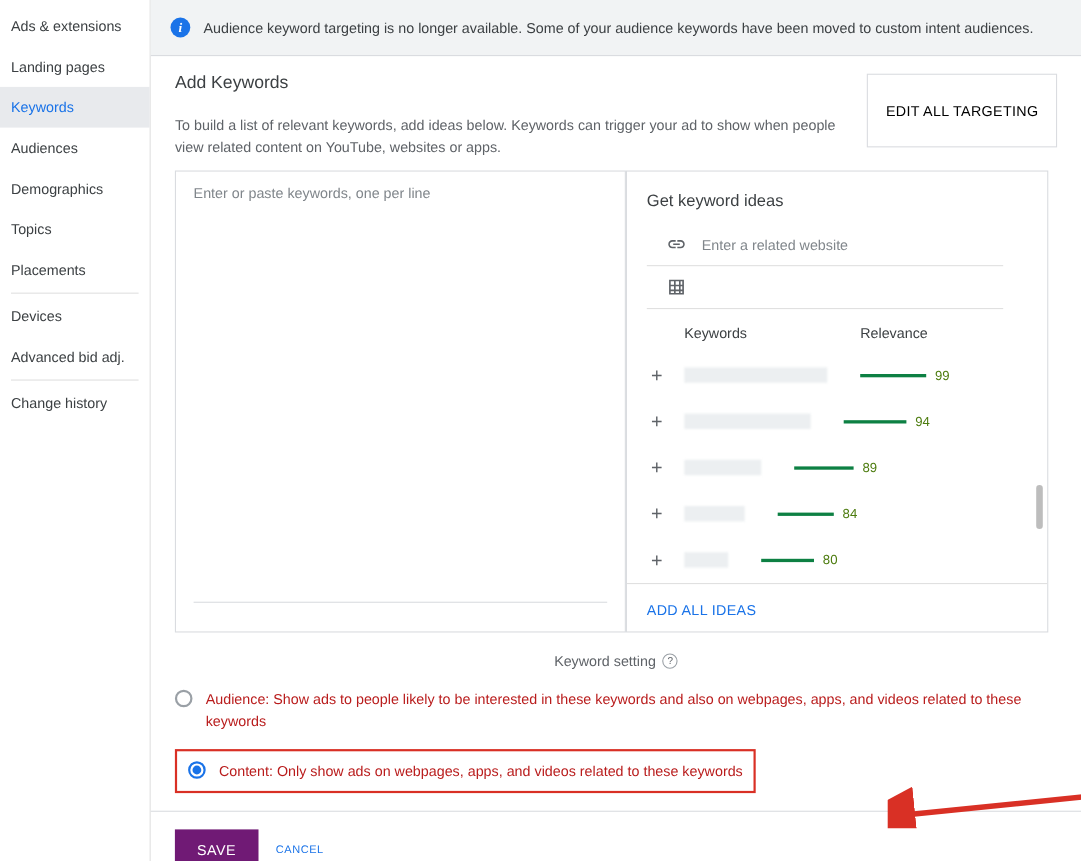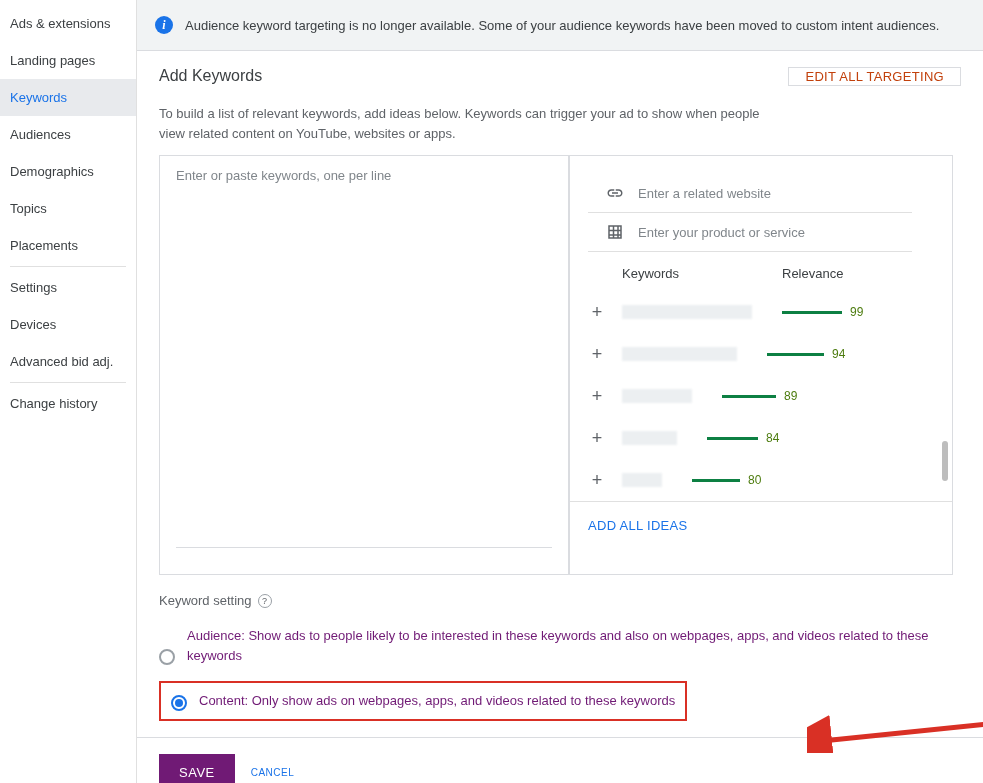--- a/index.html
+++ b/index.html
@@ -14,21 +14,21 @@
     
     .info-banner { display: flex; align-items: center; padding: 16px 18px; background: #f1f3f4; border-bottom: 1px solid #dadce0; }
     .info-icon { width: 18px; height: 18px; border-radius: 50%; background: #1a73e8; color: #fff; display: flex; align-items: center; justify-content: center; font-size: 12px; font-weight: bold; margin-right: 12px; flex-shrink: 0; font-style: italic; font-family: Georgia, serif; }
     .info-text { font-size: 13px; color: #3c4043; }
     
     .content { padding: 16px 22px; flex: 1; position: relative; }
     
     .header-row { display: flex; justify-content: space-between; align-items: flex-start; margin-bottom: 12px; }
     .page-title { font-size: 16px; color: #3c4043; margin-bottom: 19px; }
     .page-desc { font-size: 13px; color: #5f6368; max-width: 620px; line-height: 1.5; }
-    .edit-btn { border: 1px solid #dadce0; background: #fff; color: #c2410c; padding: 1px 16px; font-size: 13px; font-weight: 500; cursor: pointer; letter-spacing: 0.3px; }
+    .edit-btn { border: 1px solid #dadce0; background: #fff; color: #000000; padding: 25px 16px; font-size: 13px; font-weight: 500; cursor: pointer; letter-spacing: 0.3px; }
     
     .panels { display: flex; margin-top: 4px; }
     .panel { border: 1px solid #dadce0; }
     .panel-left { width: 410px; height: 420px; padding: 12px 16px; }
     .panel-left textarea { width: 100%; height: 380px; border: none; outline: none; resize: none; font-size: 13px; color: #5f6368; border-bottom: 1px solid #dadce0; }
     .panel-left textarea::placeholder { color: #80868b; }
     
     .panel-right { width: 384px; height: 420px; padding: 18px 0 0 0; position: relative; }
     .panel-right-title { font-size: 15px; color: #3c4043; padding: 0 18px 12px; }
     .input-row { display: flex; align-items: center; padding: 10px 18px; border-bottom: 1px solid #e0e0e0; margin-left: 18px; margin-right: 40px; }
@@ -46,24 +46,24 @@
     .kw-blur { width: 120px; height: 14px; background: #eceff1; margin-right: 30px; filter: blur(1px);}
     .rel-bar-wrap { display: flex; align-items: center; gap: 8px; width: 90px;}
     .rel-bar { height: 3px; background: #0d8043; }
     .rel-val { font-size: 12px; color: #4d7c0f; }
     
     .scrollbar-fake { position: absolute; right: 4px; top: 285px; width: 6px; height: 40px; background: #bdbdbd; border-radius: 3px; }
     
     .add-all { padding: 16px 18px; border-top: 1px solid #e0e0e0; color: #1a73e8; font-size: 13px; font-weight: 400; cursor: pointer; letter-spacing: 0.3px; }
     
     .setting-section { margin-top: 18px; }
-    .setting-label { font-size: 13px; color: #5f6368; display: flex; align-items: center; gap: 6px; margin-bottom: 12px; }
+    .setting-label { font-size: 13px; color: #5f6368; display: flex; align-items: center; gap: 6px; margin-bottom: 12px; justify-content: center; }
     .help-icon { width: 14px; height: 14px; border: 1px solid #9aa0a6; border-radius: 50%; display: inline-flex; align-items: center; justify-content: center; font-size: 9px; color: #5f6368; }
     
-    .radio-row { display: flex; align-items: flex-end; gap: 12px; padding: 6px 0; font-size: 13px; color: #701a75; line-height: 1.5; max-width: 800px; }
+    .radio-row { display: flex; align-items: flex-start; gap: 12px; padding: 6px 0; font-size: 13px; color: #b91c1c; line-height: 1.5; max-width: 800px; }
     .radio { width: 16px; height: 16px; border: 2px solid #9aa0a6; border-radius: 50%; flex-shrink: 0; margin-top: 1px; position: relative; cursor: pointer; }
     .radio.checked { border-color: #1a73e8; }
     .radio.checked::after { content: ''; position: absolute; width: 8px; height: 8px; background: #1a73e8; border-radius: 50%; top: 2px; left: 2px; }
     
     .highlight-box { border: 2px solid #d93025; padding: 8px 10px; margin-top: 10px; display: inline-flex; }
     
     .arrow-annotation { position: absolute; top: 662px; left: 670px; width: 280px; height: 40px; pointer-events: none; }
     
     .footer { border-top: 1px solid #dadce0; padding: 16px 22px; display: flex; gap: 16px; align-items: center; }
     .save-btn { background: #701a75; color: #fff; border: none; padding: 11px 20px; font-size: 13px; font-weight: 500; cursor: pointer; letter-spacing: 0.5px; }
@@ -74,21 +74,20 @@
 
 <div class="sidebar">
   <div class="sidebar-item">Ads &amp; extensions</div>
   <div class="sidebar-item">Landing pages</div>
   <div class="sidebar-item active">Keywords</div>
   <div class="sidebar-item">Audiences</div>
   <div class="sidebar-item">Demographics</div>
   <div class="sidebar-item">Topics</div>
   <div class="sidebar-item">Placements</div>
   <div class="sidebar-divider"></div>
-  <div class="sidebar-item">Settings</div>
   <div class="sidebar-item">Devices</div>
   <div class="sidebar-item">Advanced bid adj.</div>
   <div class="sidebar-divider"></div>
   <div class="sidebar-item">Change history</div>
 </div>
 
 <div class="main">
   <div class="info-banner">
     <div class="info-icon">i</div>
     <div class="info-text">Audience keyword targeting is no longer available. Some of your audience keywords have been moved to custom intent audiences.</div>
@@ -102,32 +101,32 @@
       </div>
       <button class="edit-btn">EDIT ALL TARGETING</button>
     </div>
 
     <div class="panels">
       <div class="panel panel-left">
         <textarea placeholder="Enter or paste keywords, one per line" style=""></textarea>
       </div>
 
       <div class="panel panel-right">
+        <div class="panel-right-title">Get keyword ideas</div>
 
         <div class="input-row">
           <svg width="18" height="18" viewBox="0 0 24 24" fill="#5f6368">
               <path d="M3.9 12c0-1.71 1.39-3.1 3.1-3.1h4V7H7c-2.76 0-5 2.24-5 5s2.24 5 5 5h4v-1.9H7c-1.71 0-3.1-1.39-3.1-3.1zM8 13h8v-2H8v2zm9-6h-4v1.9h4c1.71 0 3.1 1.39 3.1 3.1s-1.39 3.1-3.1 3.1h-4V17h4c2.76 0 5-2.24 5-5s-2.24-5-5-5z"></path>
             </svg>
           <input placeholder="Enter a related website" style="">
         </div>
         <div class="input-row">
           <svg width="18" height="18" viewBox="0 0 24 24" fill="#5f6368">
               <path d="M3 3h18v18H3V3zm2 2v4h4V5H5zm6 0v4h4V5h-4zm6 0v4h2V5h-2zM5 11v4h4v-4H5zm6 0v4h4v-4h-4zm6 0v4h2v-4h-2zM5 17v2h4v-2H5zm6 0v2h4v-2h-4zm6 0v2h2v-2h-2z"></path>
             </svg>
-          <input placeholder="Enter your product or service" style="">
         </div>
 
         <div class="ideas-header">
           <div class="col-kw">Keywords</div>
           <div class="col-rel">Relevance</div>
         </div>
 
         <div class="idea-row">
           <div class="plus-btn">+</div>
           <div class="kw-blur" style="width:130px"></div>

